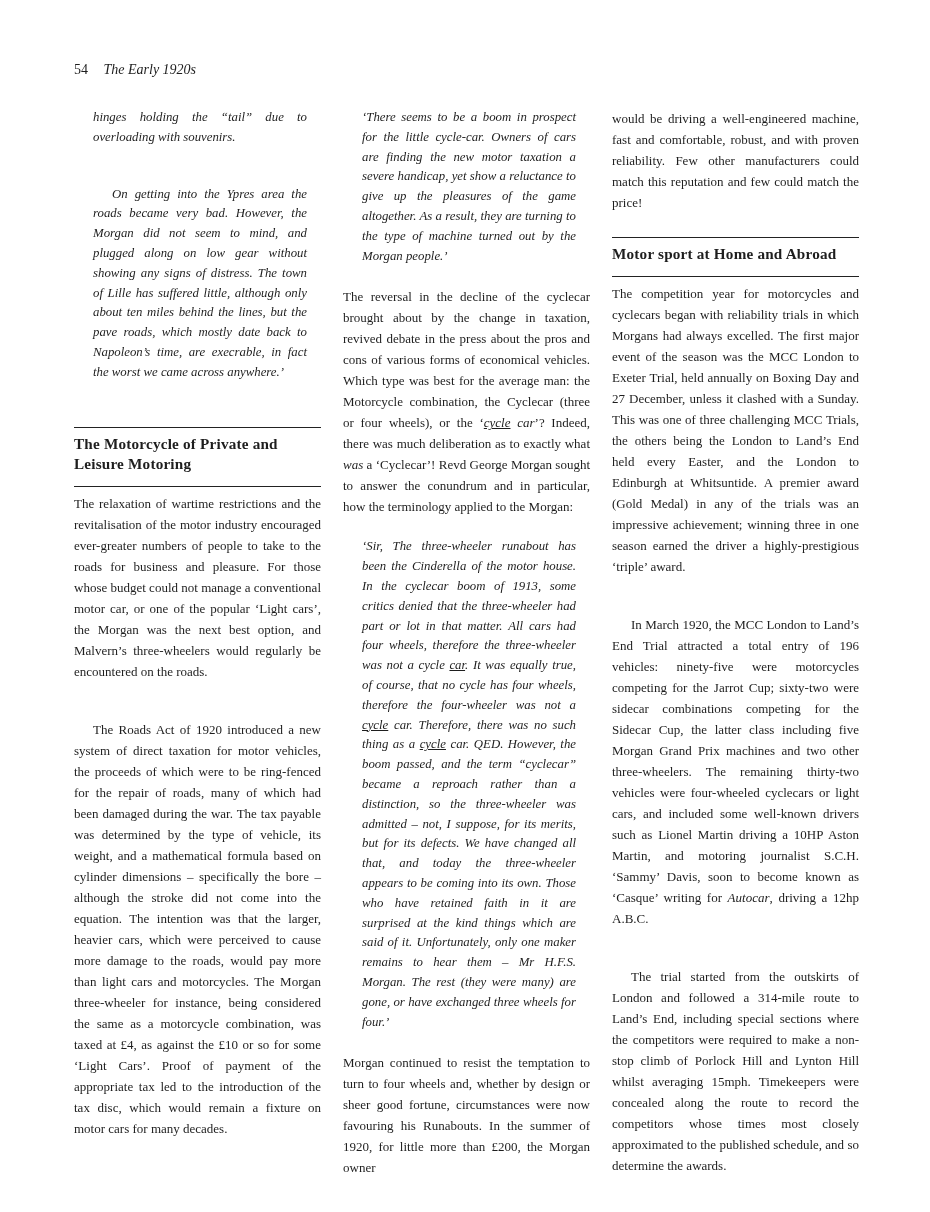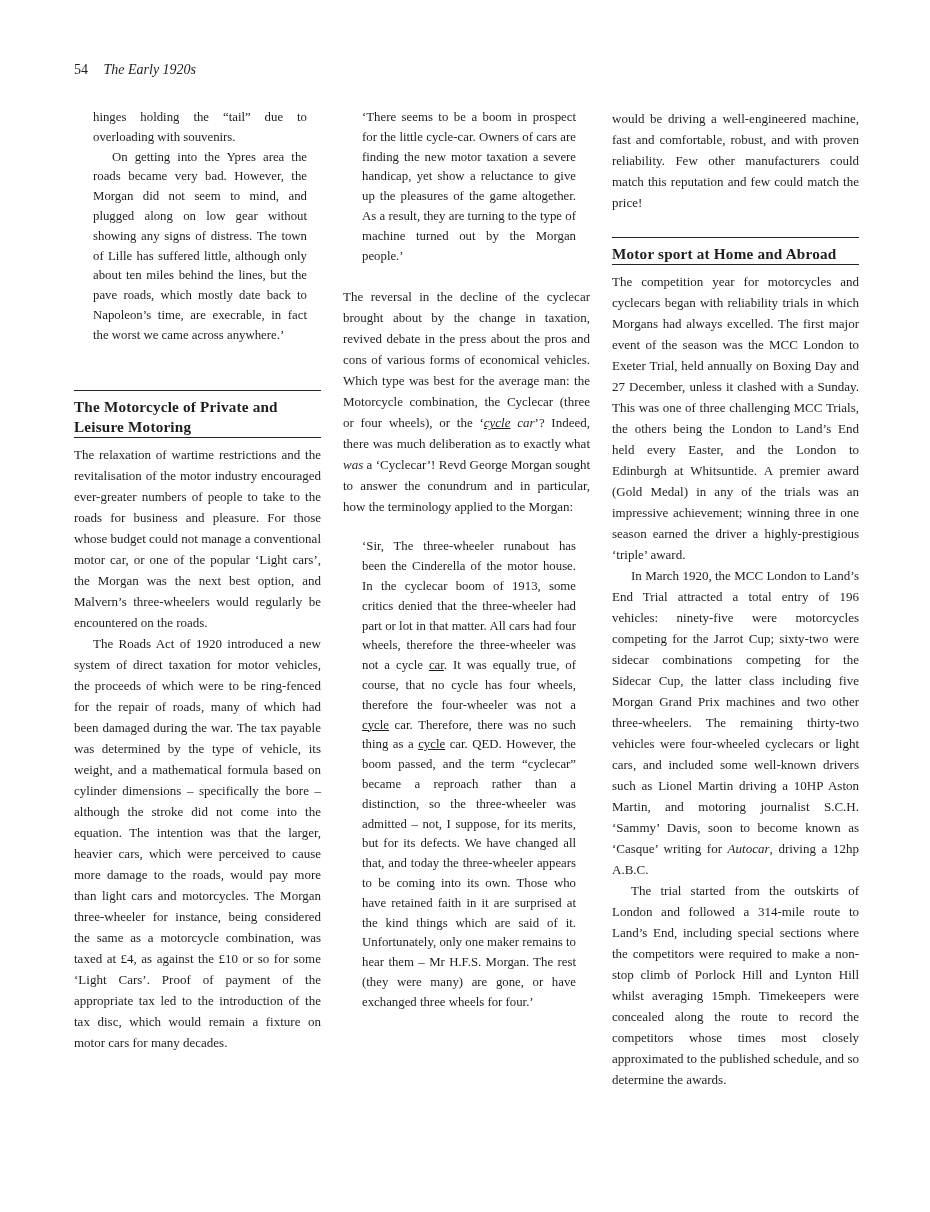--- a/index.html
+++ b/index.html
@@ -6,26 +6,26 @@
   body { width:930px; height:1212px; position:relative; overflow:hidden;
          font-family:"Liberation Serif","DejaVu Serif",serif; color:#1e1e1e; }
   .running-head { position:absolute; left:74px; top:62px; font-size:14px; }
   .running-head .pg { margin-right:12px; }
   .running-head .ttl { font-style:italic; }
   .col { position:absolute; top:108px; }
   .col1 { left:74px; width:247px; }
   .col2 { left:343px; width:247px; }
   .col3 { left:612px; width:247px; }
   p { margin:0; font-size:13px; line-height:21px; text-align:justify; hyphens:manual; }
-  p.ind { text-indent:19px; }
-  .quote p { font-size:12.8px; line-height:19.8px; }
+  p.ind { text-indent:19px;margin-top:37px; }
+  .quote p { font-style:italic; font-size:12.8px; line-height:19.8px; }
   .quote { padding:0 14px 0 19px; }
   .gap { height:20px; }
   .heading { border-top:1.5px solid #222; border-bottom:1.5px solid #222;
-             padding:6px 0 0 0; margin:0 0 6px 0; }
+             padding:6px 0 12px 0; margin:0 0 6px 0; }
   .heading h2 { margin:0; font-size:15.2px; line-height:20px; font-weight:bold;
                 letter-spacing:0.2px; }
   .u { text-decoration:underline; }
   .i { font-style:italic; }
 </style>
 </head>
 <body>
 
 <div class="running-head">
   <span class="pg">54</span>
@@ -49,20 +49,21 @@
   <div class="quote">
     <p>‘There seems to be a boom in prospect for the little cycle-car. Owners of cars are finding the new motor taxation a severe handicap, yet show a reluctance to give up the pleasures of the game altogether. As a result, they are turning to the type of machine turned out by the Morgan people.’</p>
   </div>
   <div class="gap"></div>
   <p><span>The reversal in the decline of the cyclecar brought about by the change in taxation, revived debate in the press about the pros and cons of various forms of economical vehicles. Which type was best for the average man: the Motorcycle combination, the Cyclecar (three or four wheels), or the ‘</span><span class="i"><span class="u">cycle</span><span> car</span></span><span>’? Indeed, there was much deliberation as to exactly what </span><span class="i">was</span><span> a ‘Cyclecar’! Revd George Morgan sought to answer the conundrum and in particular, how the terminology applied to the Morgan:</span></p>
   <div class="gap"></div>
   <div class="quote">
     <p><span>‘Sir, The three-wheeler runabout has been the Cinderella of the motor house. In the cyclecar boom of 1913, some critics denied that the three-wheeler had part or lot in that matter. All cars had four wheels, therefore the three-wheeler was not a cycle </span><span class="u">car</span><span>. It was equally true, of course, that no cycle has four wheels, therefore the four-wheeler was not a </span><span class="u">cycle</span><span> car. Therefore, there was no such thing as a </span><span class="u">cycle</span><span> car. QED. However, the boom passed, and the term “cyclecar” became a reproach rather than a distinction, so the three-wheeler was admitted – not, I suppose, for its merits, but for its defects. We have changed all that, and today the three-wheeler appears to be coming into its own. Those who have retained faith in it are surprised at the kind things which are said of it. Unfortunately, only one maker remains to hear them – Mr H.F.S. Morgan. The rest (they were many) are gone, or have exchanged three wheels for four.’</span></p>
   </div>
   <div class="gap"></div>
+  <p>Morgan continued to resist the temptation to turn to four wheels and, whether by design or sheer good fortune, circumstances were now favouring his Runabouts. In the summer of 1920, for little more than £200, the Morgan owner</p>
 </div>
 
 <div class="col col3">
   <p>would be driving a well-engineered machine, fast and comfortable, robust, and with proven reliability. Few other manufacturers could match this reputation and few could match the price!</p>
   <div style="height:24px"></div>
   <div class="heading">
     <h2>Motor sport at Home and Abroad</h2>
   </div>
   <p>The competition year for motorcycles and cyclecars began with reliability trials in which Morgans had always excelled. The first major event of the season was the MCC London to Exeter Trial, held annually on Boxing Day and 27 December, unless it clashed with a Sunday. This was one of three challenging MCC Trials, the others being the London to Land’s End held every Easter, and the London to Edinburgh at Whitsuntide. A premier award (Gold Medal) in any of the trials was an impressive achievement; winning three in one season earned the driver a highly-prestigious ‘triple’ award.</p>
   <p class="ind"><span>In March 1920, the MCC London to Land’s End Trial attracted a total entry of 196 vehicles: ninety-five were motorcycles competing for the Jarrot Cup; sixty-two were sidecar combinations competing for the Sidecar Cup, the latter class including five Morgan Grand Prix machines and two other three-wheelers. The remaining thirty-two vehicles were four-wheeled cyclecars or light cars, and included some well-known drivers such as Lionel Martin driving a 10HP Aston Martin, and motoring journalist S.C.H. ‘Sammy’ Davis, soon to become known as ‘Casque’ writing for </span><span class="i">Autocar</span><span>, driving a 12hp A.B.C.</span></p>

